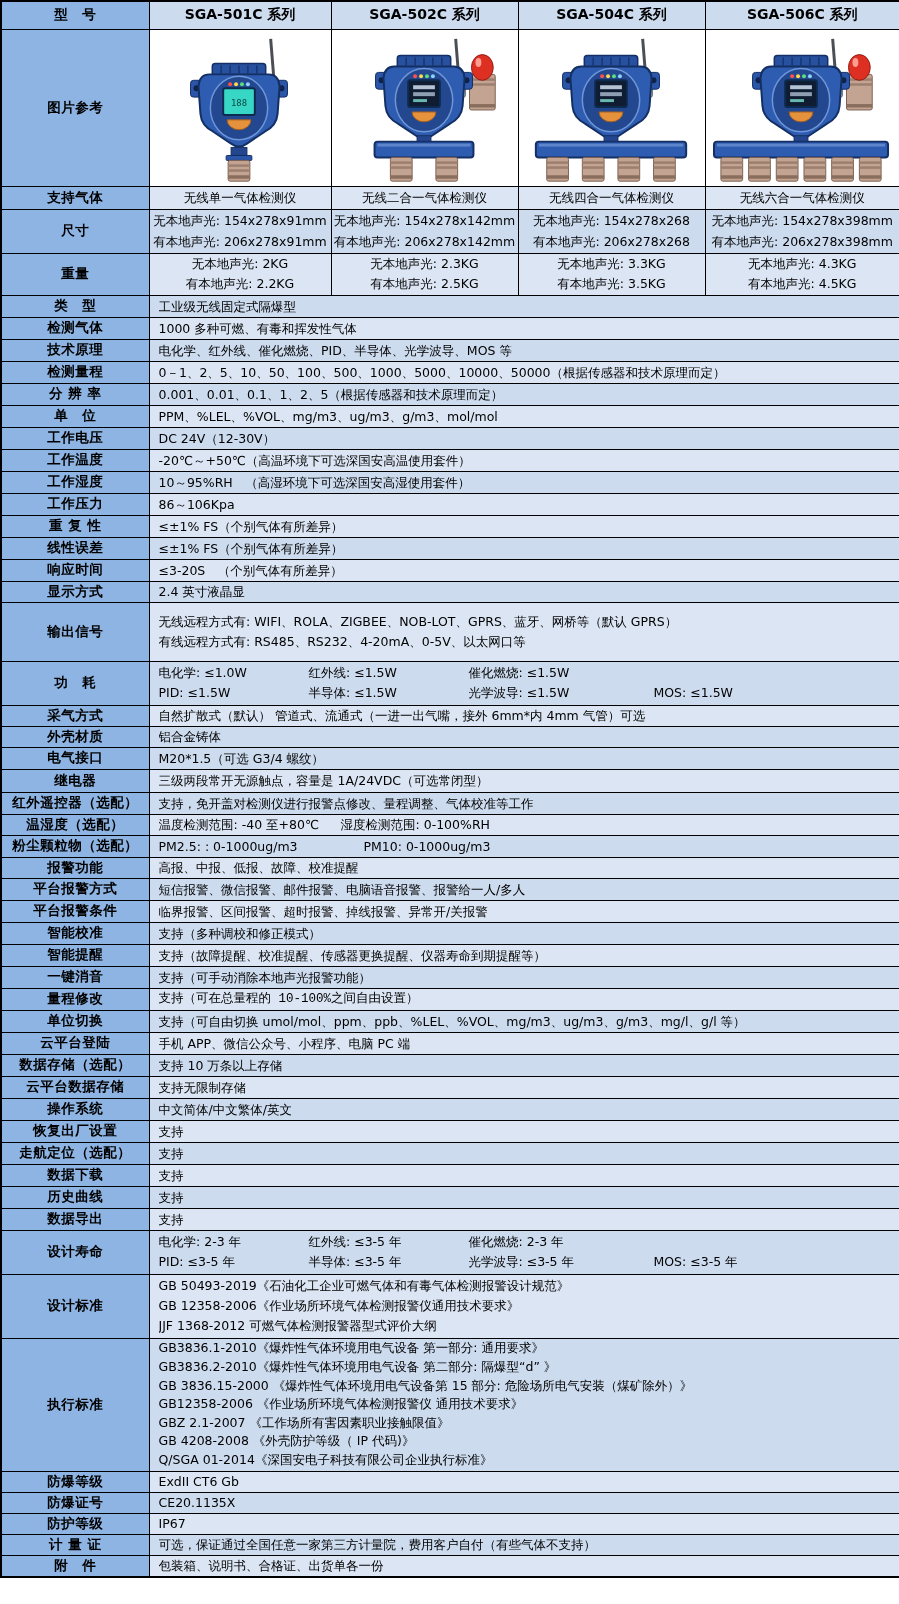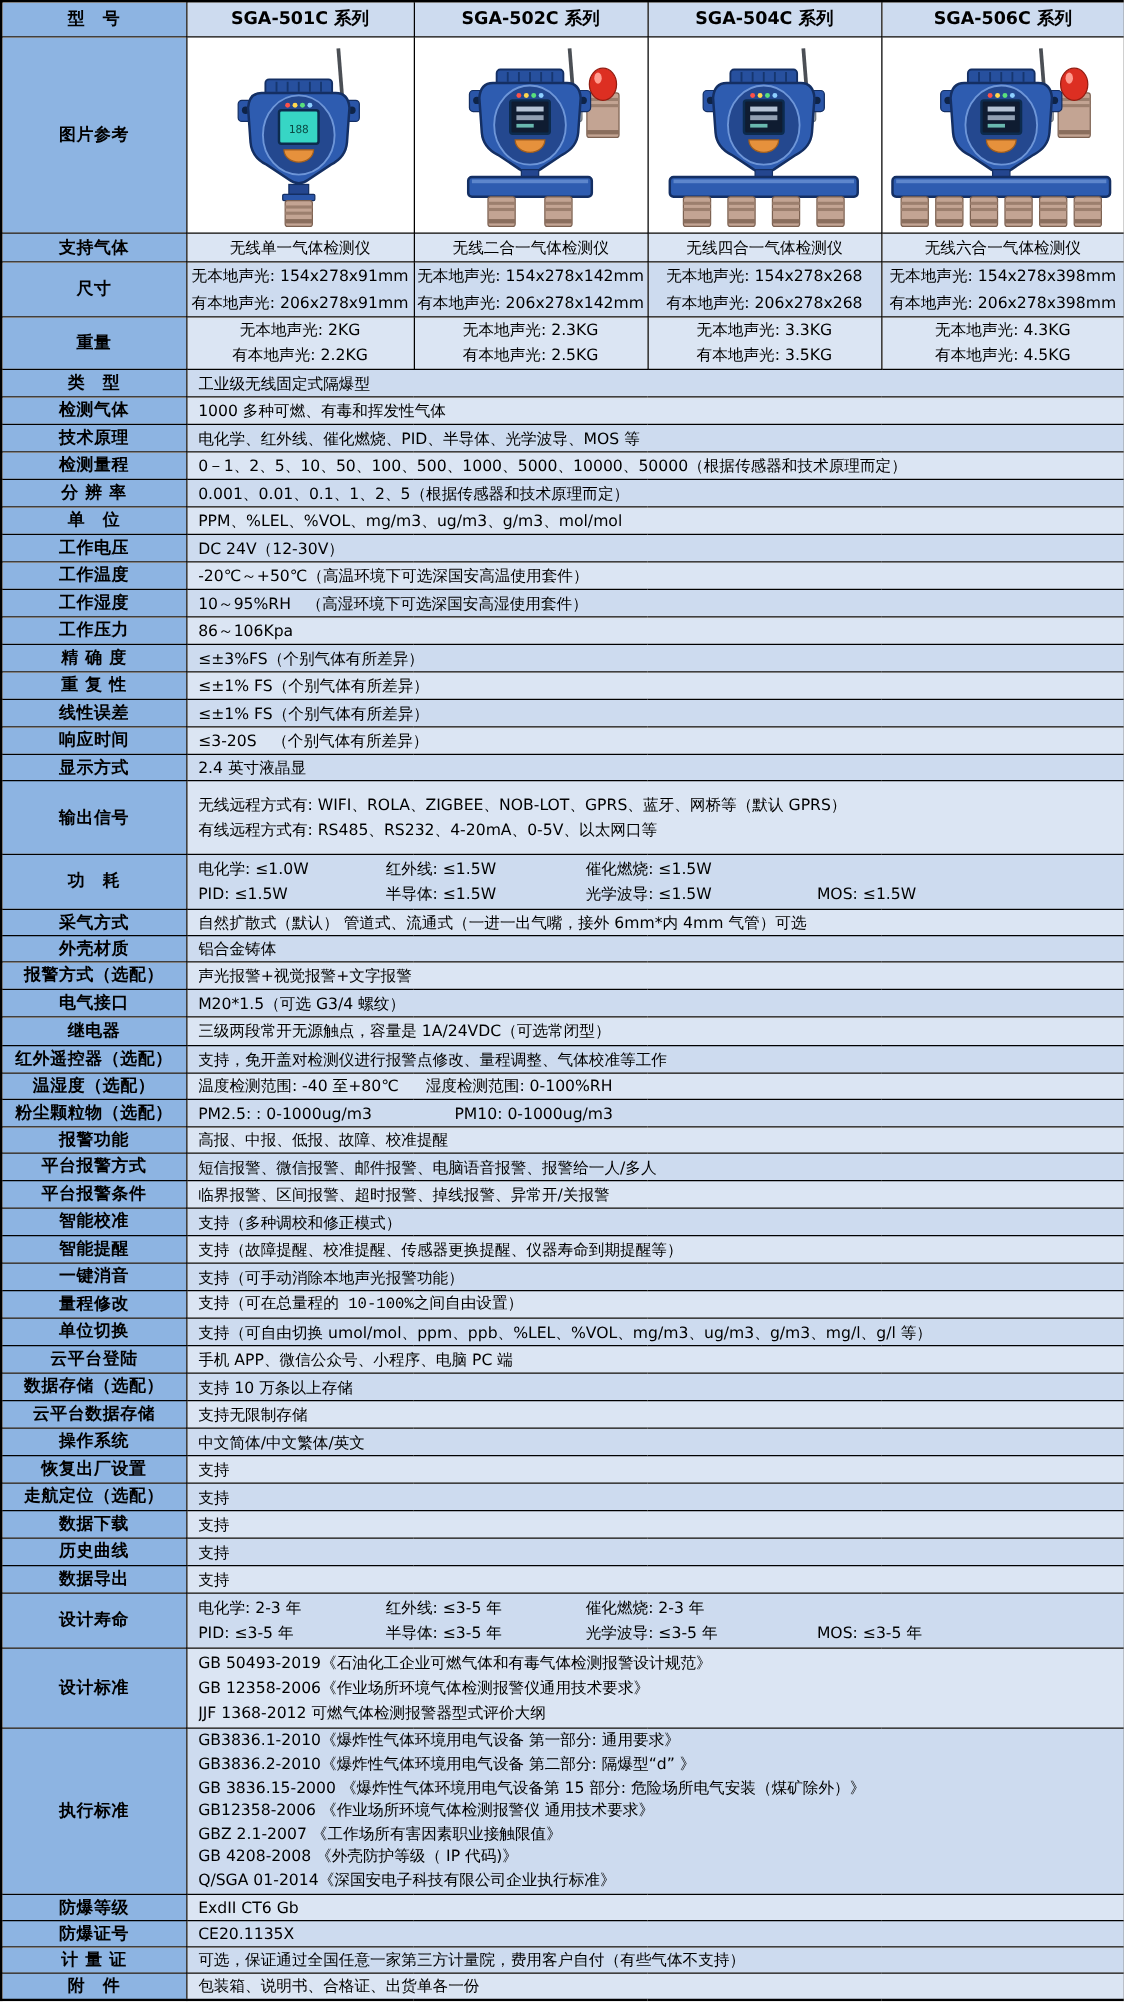--- a/index.html
+++ b/index.html
@@ -328,26 +328,20 @@
           <td class="val span-cell" colspan="4">
             <div class="line" style="line-height:19.0px">10～95%RH　（高湿环境下可选深国安高湿使用套件）</div>
           </td>
         </tr>
         <tr class="hB" style="height: 22px;">
           <td class="lbl">工作压力</td>
           <td class="val span-cell" colspan="4">
             <div class="line" style="line-height:19.0px">86～106Kpa</div>
           </td>
         </tr>
-        <tr class="hA" style="height: 22px;">
-          <td class="lbl">精 确 度</td>
-          <td class="val span-cell" colspan="4">
-            <div class="line" style="line-height:19.0px">≤±3%FS（个别气体有所差异）</div>
-          </td>
-        </tr>
         <tr class="hB" style="height: 22px;">
           <td class="lbl">重 复 性</td>
           <td class="val span-cell" colspan="4">
             <div class="line" style="line-height:19.0px">≤±1% FS（个别气体有所差异）</div>
           </td>
         </tr>
         <tr class="hA" style="height: 22px;">
           <td class="lbl">线性误差</td>
           <td class="val span-cell" colspan="4">
             <div class="line" style="line-height:19.0px">≤±1% FS（个别气体有所差异）</div>
@@ -382,26 +376,20 @@
         <tr class="hB" style="height: 21px; padding-left: 28px;">
           <td class="lbl">采气方式</td>
           <td class="val span-cell" colspan="4">
             <div class="line" style="line-height:18.0px">自然扩散式（默认） 管道式、流通式（一进一出气嘴，接外 6mm*内 4mm 气管）可选</div>
           </td>
         </tr>
         <tr class="hA" style="height: 21px;">
           <td class="lbl">外壳材质</td>
           <td class="val span-cell" colspan="4">
             <div class="line" style="line-height:18.0px">铝合金铸体</div>
-          </td>
-        </tr>
-        <tr class="hB" style="height: 22px;">
-          <td class="lbl">报警方式（选配）</td>
-          <td class="val span-cell" colspan="4">
-            <div class="line" style="line-height:19.0px">声光报警+视觉报警+文字报警</div>
           </td>
         </tr>
         <tr class="hA" style="height: 22px;">
           <td class="lbl">电气接口</td>
           <td class="val span-cell" colspan="4">
             <div class="line" style="line-height:19.0px">M20*1.5（可选 G3/4 螺纹）</div>
           </td>
         </tr>
         <tr class="hB" style="height: 23px;">
           <td class="lbl">继电器</td>
@@ -561,20 +549,26 @@
           <td class="val span-cell" colspan="4">
             <div class="line" style="line-height:18.0px">ExdII CT6 Gb</div>
           </td>
         </tr>
         <tr class="hA" style="height: 21px;">
           <td class="lbl">防爆证号</td>
           <td class="val span-cell" colspan="4">
             <div class="line" style="line-height:18.0px">CE20.1135X</div>
           </td>
         </tr>
+        <tr class="hB" style="height: 21px;">
+          <td class="lbl">防护等级</td>
+          <td class="val span-cell" colspan="4">
+            <div class="line" style="line-height:18.0px">IP67</div>
+          </td>
+        </tr>
         <tr class="hA" style="height: 21px;">
           <td class="lbl">计 量 证</td>
           <td class="val span-cell" colspan="4">
             <div class="line" style="line-height:18.0px">可选，保证通过全国任意一家第三方计量院，费用客户自付（有些气体不支持）</div>
           </td>
         </tr>
         <tr class="hB" style="height: 22px;">
           <td class="lbl">附　件</td>
           <td class="val span-cell" colspan="4">
             <div class="line" style="line-height:19.0px">包装箱、说明书、合格证、出货单各一份</div>

